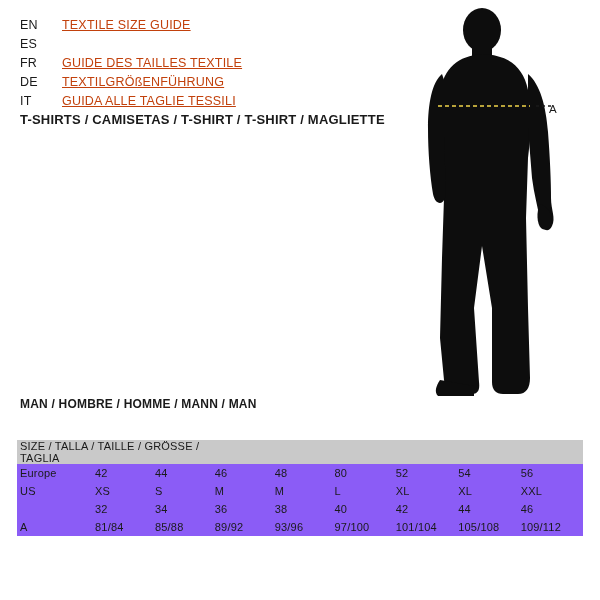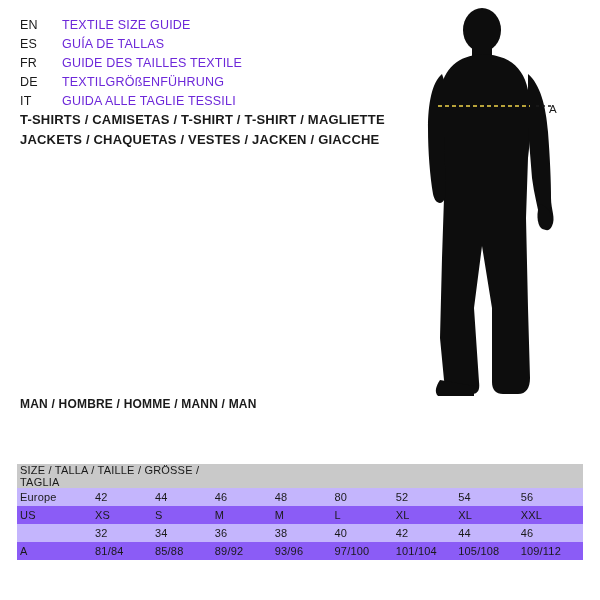--- a/index.html
+++ b/index.html
@@ -33,21 +33,22 @@
     line-height: 19px;
     font-size: 12.5px;
     letter-spacing: 0.2px;
   }
   .lang-code {
     width: 42px;
     flex: 0 0 42px;
     color: #1a1a1a;
   }
   .lang-title {
-    color: #6d28d9;
+    color: #c2410c;
+    text-decoration: underline;
   }
 
   
   .cat-block {
     position: absolute;
     top: 110px;
     left: 20px;
     width: 400px;
   }
   .cat-line {
@@ -84,37 +85,37 @@
     top: 397px;
     font-size: 12px;
     font-weight: bold;
     letter-spacing: 0.2px;
     color: #1a1a1a;
   }
 
   .size-table {
     position: absolute;
     left: 17px;
-    top: 464px;
+    top: 440px;
     width: 566px;
     border-collapse: collapse;
     font-size: 11px;
   }
   .size-table td {
     padding: 0;
     height: 18px;
     vertical-align: middle;
     letter-spacing: 0.2px;
   }
   .row-head td {
     background: #c9c9c9;
     font-weight: normal;
     height: 17px;
   }
-  .row-shade td { background: #c4b5fd; }
+  .row-shade td { background: #8b5cf6; }
   .row-plain td { background: #8b5cf6; }
 
   .c-label { width: 88px; padding-left: 3px !important; }
   .c-val { width: 68px; text-align: left; }
 
   .foot-note {
     position: absolute;
     left: 20px;
     top: 549px;
     font-size: 11.5px;
@@ -127,39 +128,37 @@
 
 <div id="page">
 
   <div class="lang-block">
     <div class="lang-row">
       <span class="lang-code">EN</span>
       <span class="lang-title">TEXTILE SIZE GUIDE</span>
     </div>
     <div class="lang-row">
       <span class="lang-code">ES</span>
-      <span class="lang-title">GUÍA DE TALLAS</span>
     </div>
     <div class="lang-row">
       <span class="lang-code">FR</span>
       <span class="lang-title">GUIDE DES TAILLES TEXTILE</span>
     </div>
     <div class="lang-row">
       <span class="lang-code">DE</span>
       <span class="lang-title">TEXTILGRÖßENFÜHRUNG</span>
     </div>
     <div class="lang-row">
       <span class="lang-code">IT</span>
       <span class="lang-title">GUIDA ALLE TAGLIE TESSILI</span>
     </div>
   </div>
 
   <div class="cat-block">
     <div class="cat-line">T-SHIRTS / CAMISETAS / T-SHIRT / T-SHIRT / MAGLIETTE</div>
-    <div class="cat-line">JACKETS / CHAQUETAS / VESTES / JACKEN / GIACCHE</div>
   </div>
 
   <div class="figure-wrap">
     <svg width="200" height="400" viewBox="0 0 200 400" xmlns="http://www.w3.org/2000/svg">
       <g fill="#0d0d0d">
 
         <ellipse cx="82" cy="22" rx="19" ry="22"></ellipse>
 
         <rect x="72" y="40" width="20" height="14"></rect>
 

